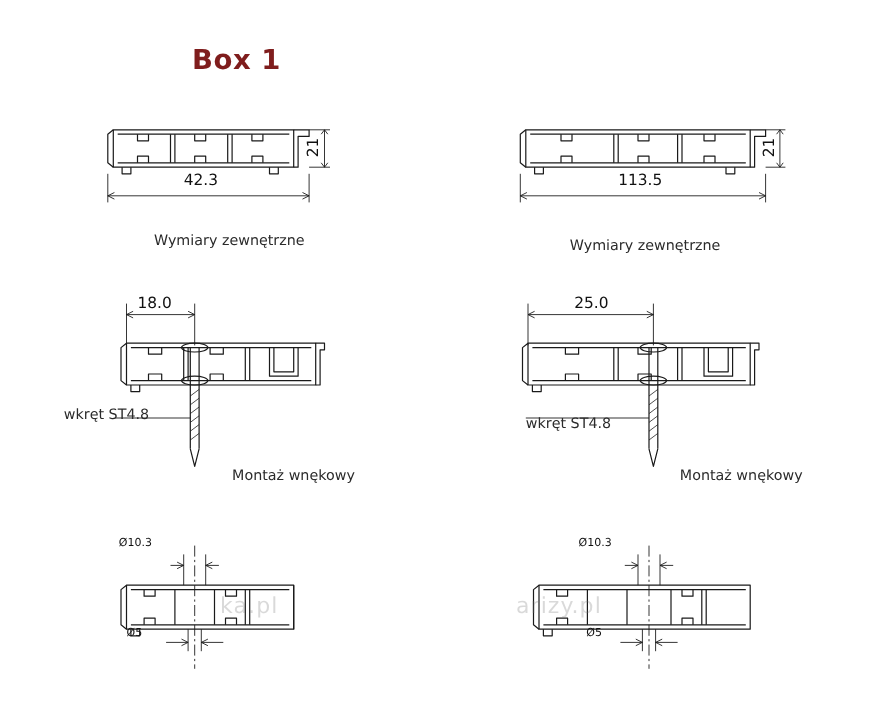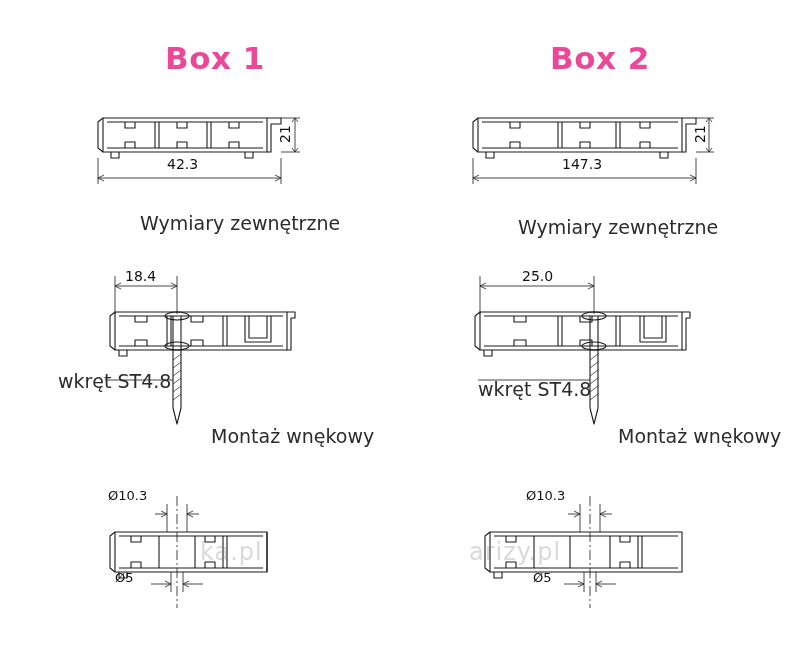--- a/index.html
+++ b/index.html
@@ -14,66 +14,65 @@
     font-family: "DejaVu Sans", "Liberation Sans", sans-serif;
     color: #1a1a1a;
     overflow: hidden;
   }
   .sheet {
     position: absolute;
     inset: 0;
   }
   .col-title {
     position: absolute;
-    font-size: 31px;
+    font-size: 25px;
     font-weight: bold;
     letter-spacing: 0.5px;
-    color: #ec4899;
+    color: #7f1d1d;
     text-align: center;
     width: 240px;
   }
   #title-box1 { left: 95px; top: 40px; }
   #title-box2 { left: 480px; top: 40px; }
 
   .caption {
     position: absolute;
-    font-size: 19px;
+    font-size: 13px;
     color: #2b2b2b;
     white-space: nowrap;
   }
   .dim-label {
     position: absolute;
     font-size: 14px;
     color: #111;
     white-space: nowrap;
   }
-  .dim-label.small { font-size: 13px; }
+  .dim-label.small { font-size: 10px; }
   .vert {
     transform: rotate(-90deg);
     transform-origin: center center;
   }
   svg { display: block; }
   .fig {
     position: absolute;
   }
   .wm {
     position: absolute;
-    font-size: 24px;
+    font-size: 20px;
     color: rgba(120,120,120,0.28);
     letter-spacing: 1px;
     pointer-events: none;
   }
 </style>
 </head>
 <body>
 
 <div class="sheet">
 
   <div class="col-title" id="title-box1">Box 1</div>
-  <div class="col-title" id="title-box2">Box 2</div>
 
   <div class="fig" style="left:95px; top:108px;">
     <svg width="220" height="95" viewBox="0 0 220 95">
       <g fill="none" stroke="#1a1a1a" stroke-width="1.1" stroke-linejoin="round">
 
         <path d="M8,10 L172,10 L172,44 L8,44 Z"></path>
 
         <path d="M8,10 L3,14 L3,40 L8,44"></path>
 
         <path d="M172,10 L186,10 L186,16 L176,16 L176,44 L172,44"></path>
@@ -148,21 +147,21 @@
       </g>
       <g stroke="#1a1a1a" stroke-width="0.8" fill="none">
         <path d="M3,50 L3,76"></path>
         <path d="M226,50 L226,76"></path>
         <path d="M3,70 L226,70"></path>
         <path d="M9,67 L3,70 L9,73"></path>
         <path d="M220,67 L226,70 L220,73"></path>
       </g>
     </svg>
     <div class="dim-label vert" style="left:221px; top:18px;">21</div>
-    <div class="dim-label" style="left:92px; top:48px;">147.3</div>
+    <div class="dim-label" style="left:92px; top:48px;">113.5</div>
   </div>
   <div class="caption" style="left:518px; top:216px;">Wymiary zewnętrzne</div>
 
   <div class="fig" style="left:95px; top:268px;">
     <svg width="230" height="180" viewBox="0 0 230 180">
       <g fill="none" stroke="#1a1a1a" stroke-width="1.1" stroke-linejoin="round">
 
         <g stroke-width="0.8">
           <path d="M20,8 L20,46"></path>
           <path d="M82,8 L82,46"></path>
@@ -206,21 +205,21 @@
           <path d="M78,116 L86,110"></path>
           <path d="M78,124 L86,118"></path>
           <path d="M78,132 L86,126"></path>
         </g>
 
         <g stroke-width="0.8">
           <path d="M10,112 L78,112"></path>
         </g>
       </g>
     </svg>
-    <div class="dim-label" style="left:30px; top:0px;">18.4</div>
+    <div class="dim-label" style="left:30px; top:0px;">18.0</div>
   </div>
   <div class="caption" style="left:58px; top:370px;">wkręt ST4.8</div>
   <div class="caption" style="left:211px; top:425px;">Montaż wnękowy</div>
 
   <div class="fig" style="left:470px; top:268px;">
     <svg width="250" height="180" viewBox="0 0 250 180">
       <g fill="none" stroke="#1a1a1a" stroke-width="1.1" stroke-linejoin="round">
         <g stroke-width="0.8">
           <path d="M10,8 L10,46"></path>
           <path d="M124,8 L124,46"></path>

